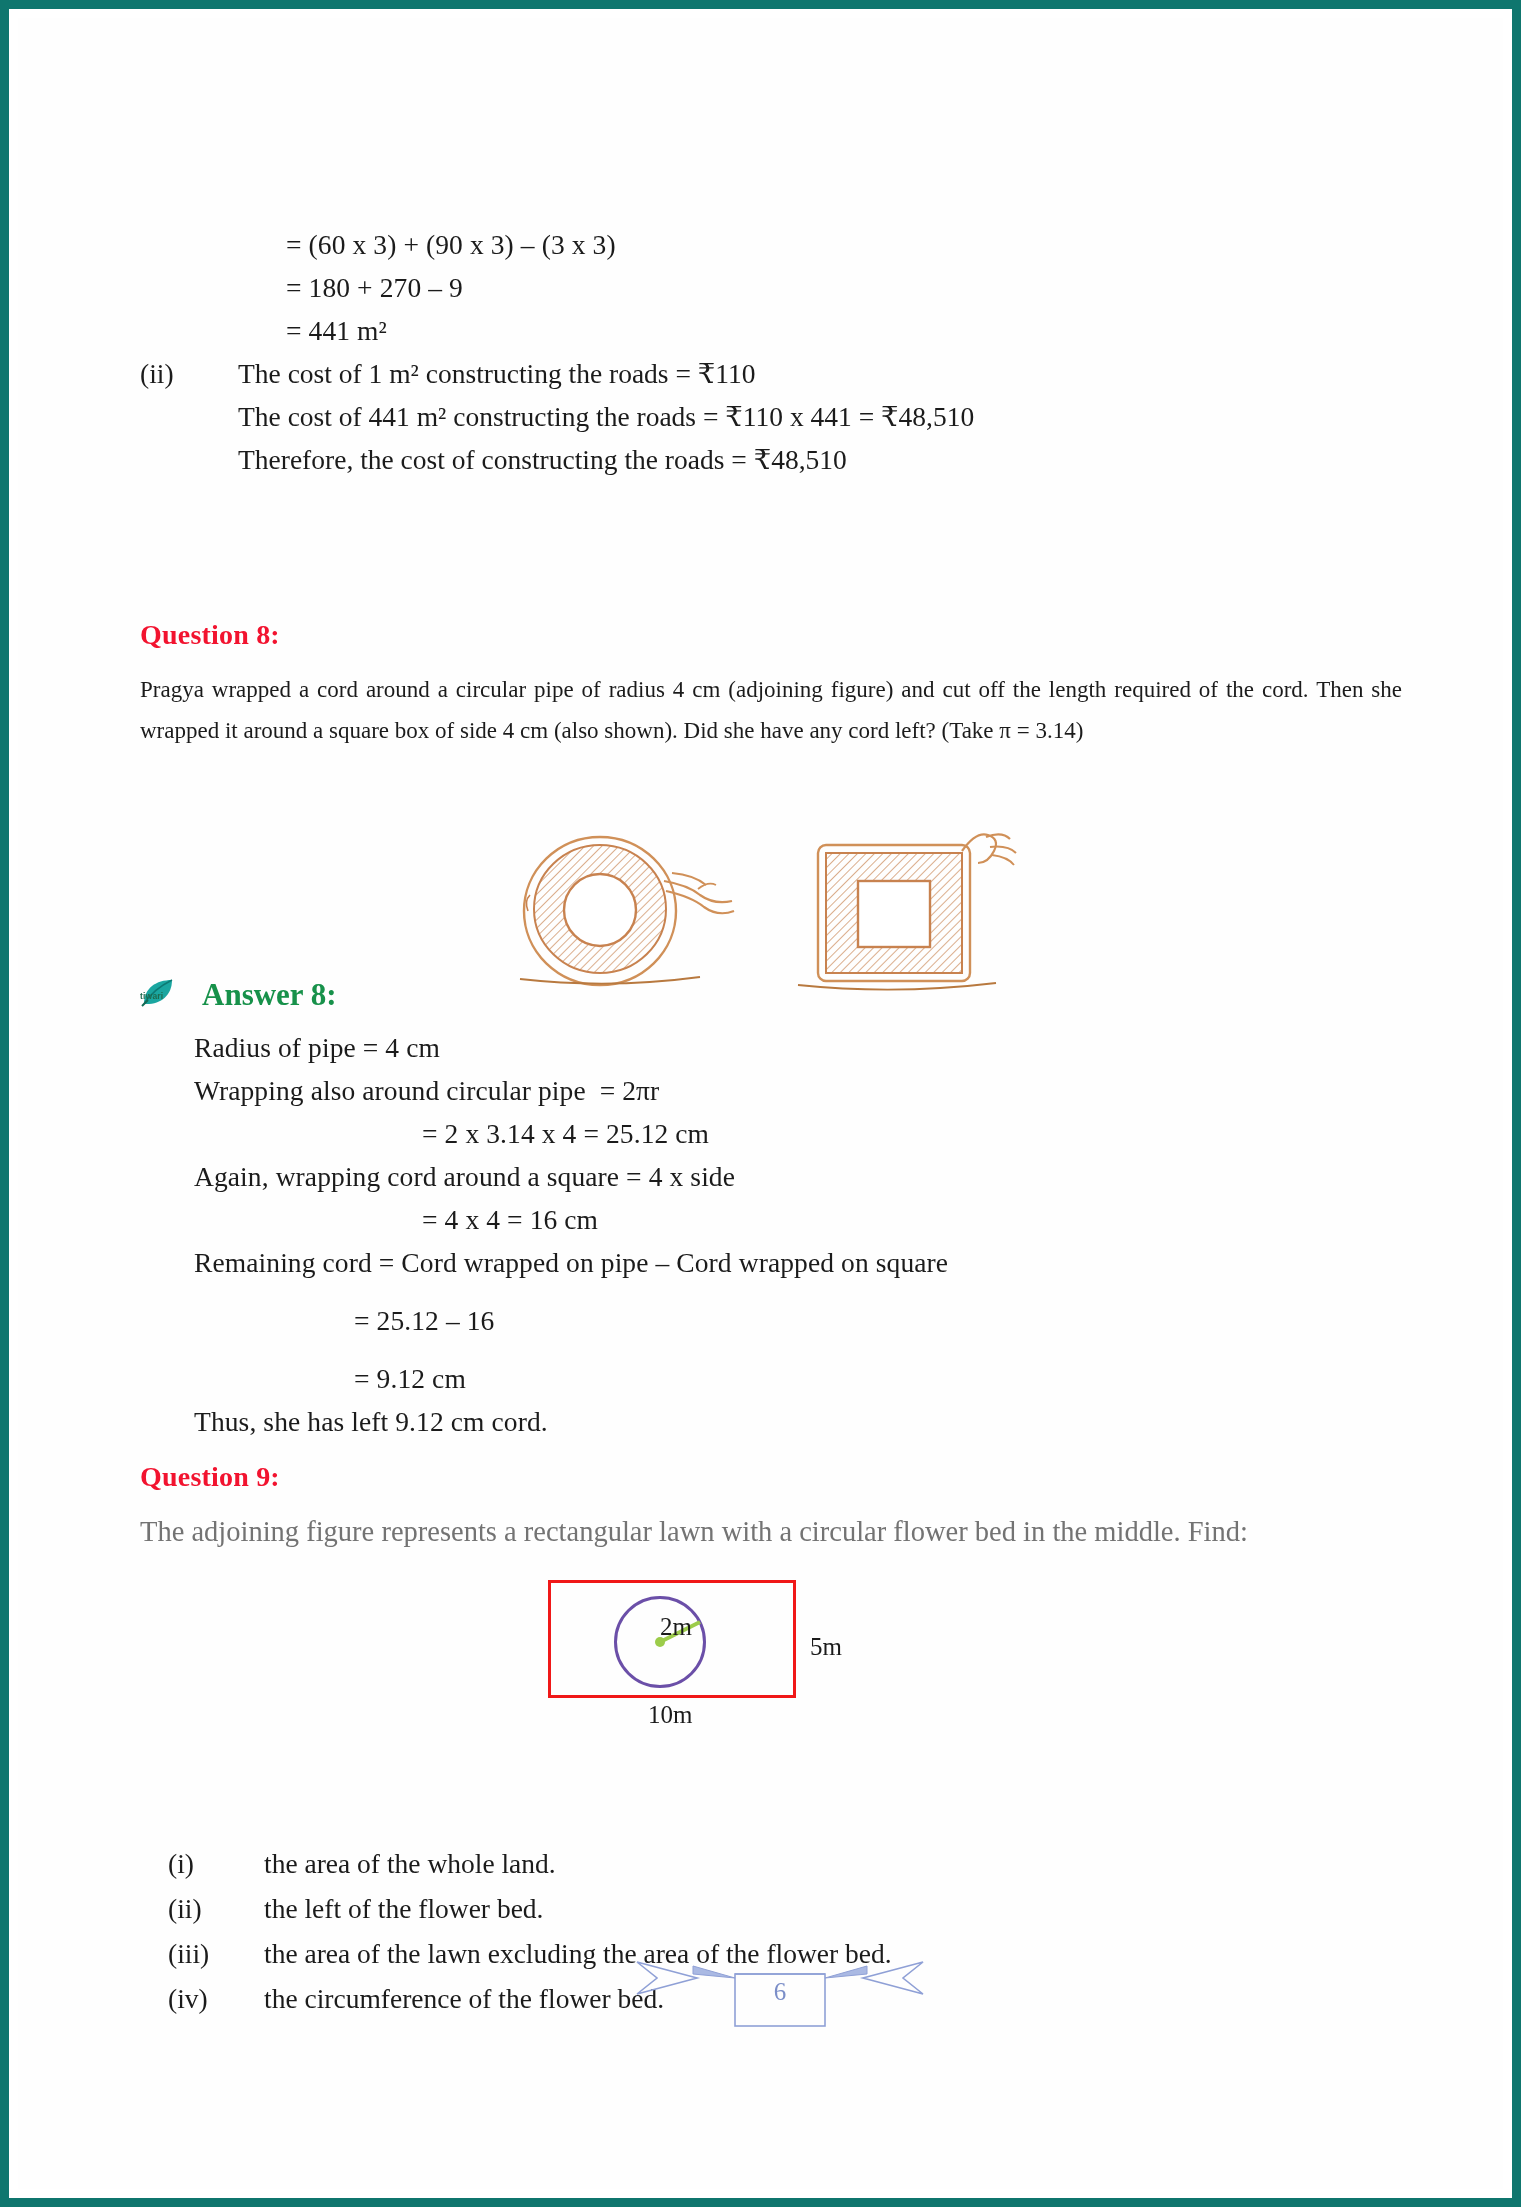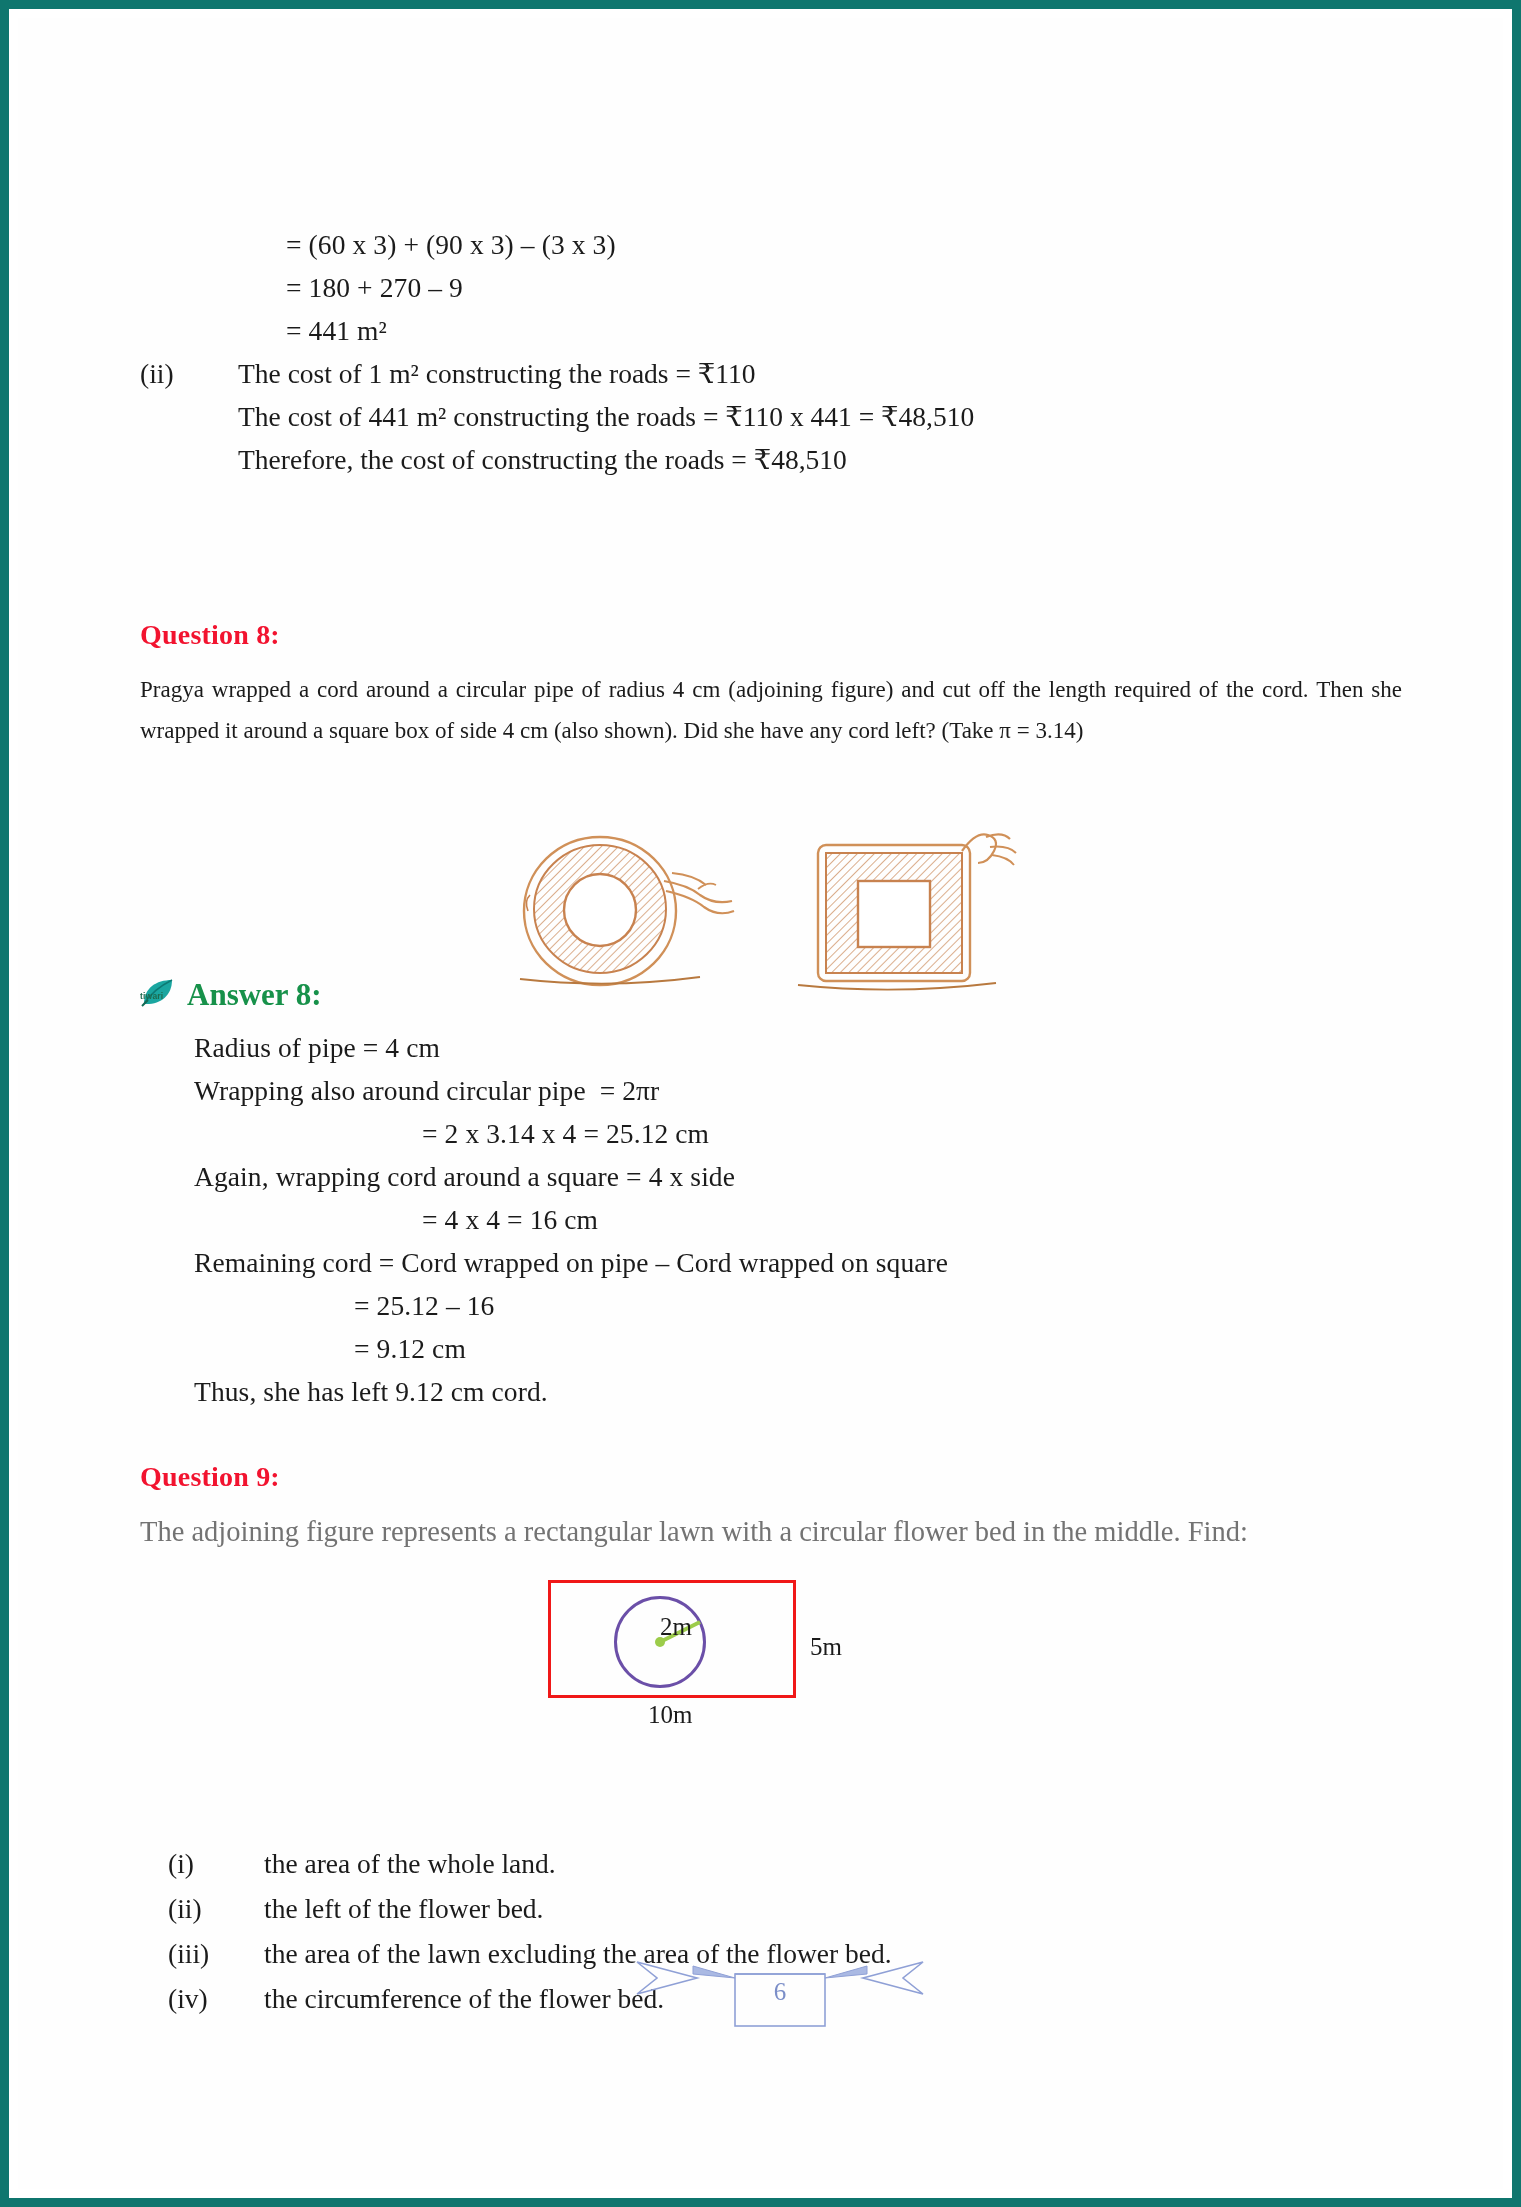--- a/index.html
+++ b/index.html
@@ -85,21 +85,21 @@
     line-height: 38px;
     letter-spacing: 0.2px;
   }
   .a-heading {
     color: #17914a;
     font-weight: bold;
     font-size: 31px;
     line-height: 38px;
     display: flex;
     align-items: flex-end;
-    gap: 9px;
+    gap: 24px;
   }
   .logo {
     width: 38px;
     height: 36px;
     position: relative;
     flex: 0 0 38px;
     display: block;
   }
   .logo .leaf-txt {
     position: absolute;
@@ -130,21 +130,21 @@
     top: 785px;
     width: 640px;
     height: 190px;
   }
 
   
   #a8-block { position: absolute; left: 0; top: 958px; width: 1262px; }
   #a8-lines { margin-top: 12px; padding-left: 54px; }
   .ind1 { margin-left: 0px; }
   .ind2 { margin-left: 228px; }
-  .ind3 { margin-left: 160px; }
+  .ind3 { margin-left: 160px; margin-top: 15px; }
 
   
   #q9-block { position: absolute; left: 0; top: 1440px; width: 1262px; }
   #q9-text {
     margin-top: 16px;
     font-size: 28.5px;
     line-height: 40.5px;
     text-align: justify;
     color: #737373;
   }

